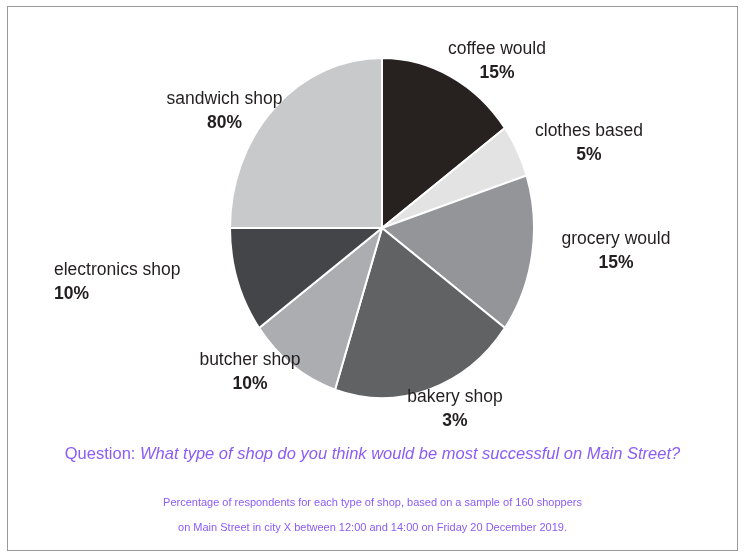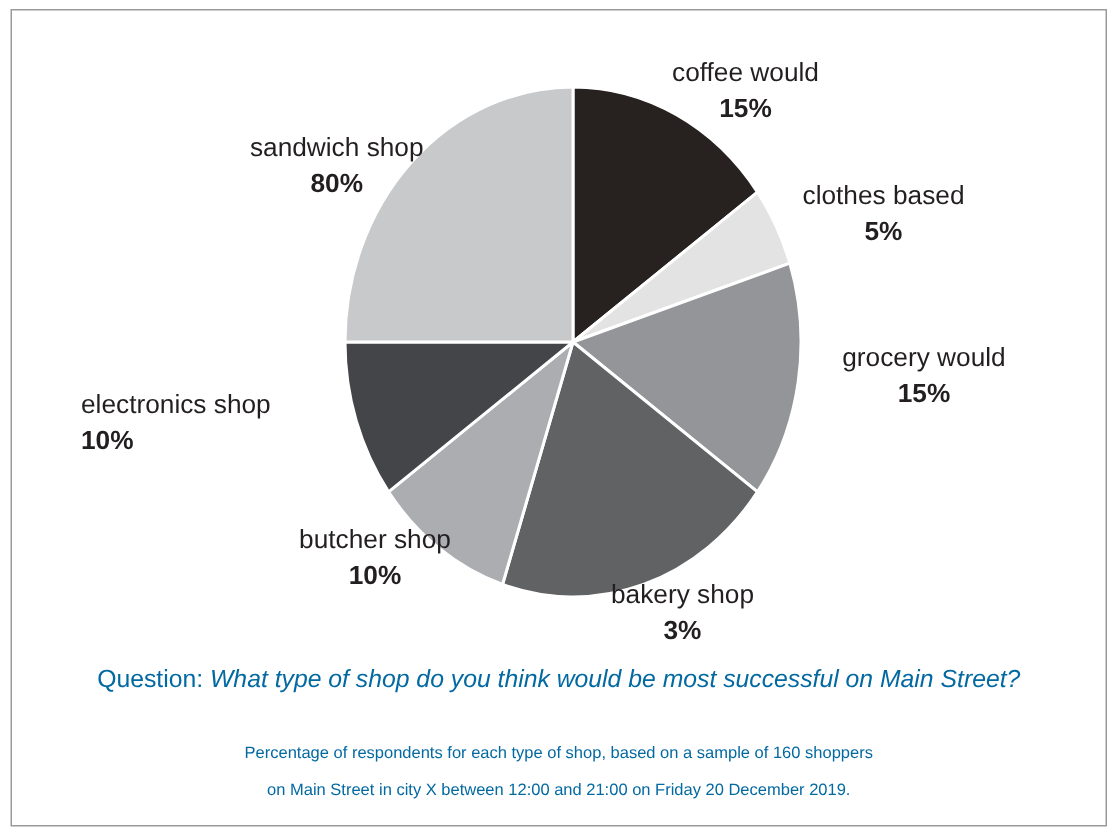--- a/index.html
+++ b/index.html
@@ -59,21 +59,21 @@
   .lbl-butcher     { left: 150px; top: 347px; width: 200px; text-align: center; }
   .lbl-electronics { left: 54px;  top: 257px; width: 210px; text-align: left; }
   .lbl-sandwich    { left: 122px; top: 86px;  width: 205px; text-align: center; }
 
   .captions {
     position: absolute;
     left: 8px;
     top: 442px;
     width: 729px;
     text-align: center;
-    color: #0369a1;
+    color: #8b5cf6;
   }
   .caption-question {
     font-size: 16.5px;
     line-height: 22px;
     margin-bottom: 26px;
     padding: 0 12px;
   }
   .caption-question .q-italic { font-style: italic; }
   .caption-note {
     font-size: 11px;
@@ -143,16 +143,16 @@
       <span class="pct">80%</span>
     </div>
   </div>
 
   <div class="captions">
     <div class="caption-question">
       <span>Question: </span><span class="q-italic">What type of shop do you think would be most successful on Main Street?</span>
     </div>
     <div class="caption-note">
       <div>Percentage of respondents for each type of shop, based on a sample of 160 shoppers</div>
-      <div>on Main Street in city X between 12:00 and 21:00 on Friday 20 December 2019.</div>
+      <div>on Main Street in city X between 12:00 and 14:00 on Friday 20 December 2019.</div>
     </div>
   </div>
 </div>
 
 </body></html>

